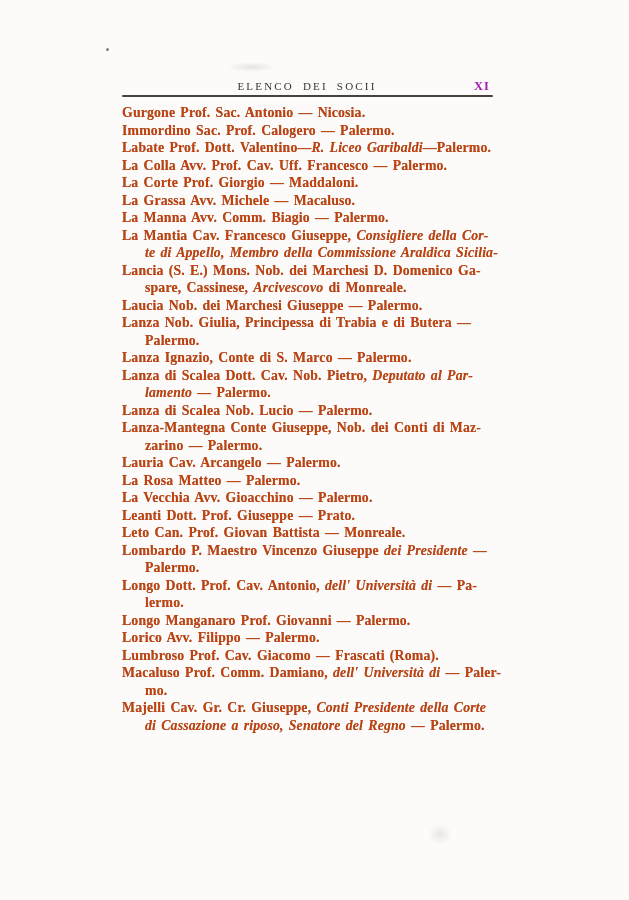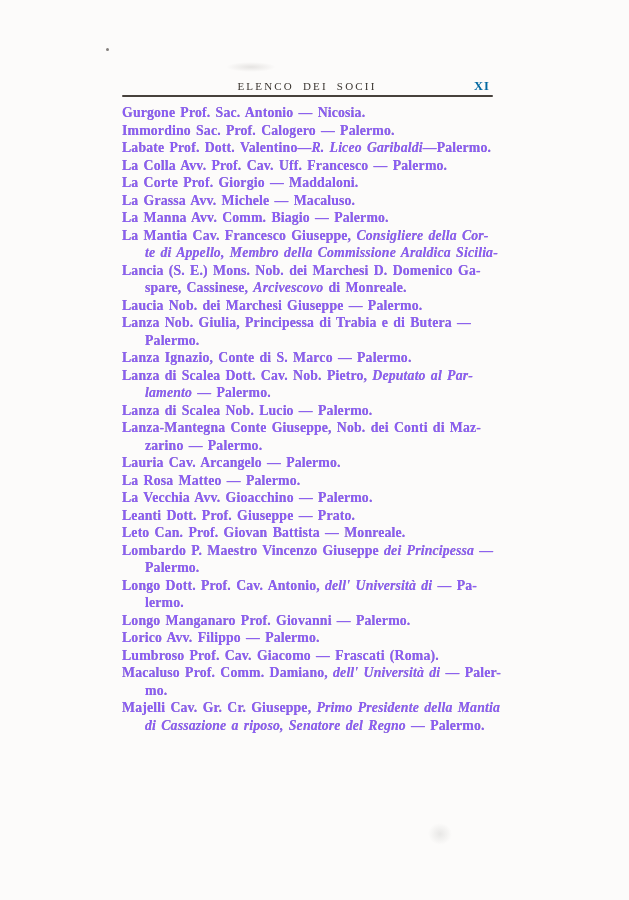--- a/index.html
+++ b/index.html
@@ -27,21 +27,21 @@
   }
   .page-number {
     position: absolute;
     top: 79px;
     left: 470px;
     width: 20px;
     text-align: right;
     font-size: 12.5px;
     font-weight: bold;
     letter-spacing: 1px;
-    color: #0369a1;
+    color: #a21caf;
   }
   .head-rule {
     position: absolute;
     left: 122px;
     top: 95px;
     width: 371px;
     height: 2px;
     background: #47413c;
     border-radius: 1px;
   }
@@ -53,21 +53,21 @@
     width: 400px;
   }
   .line {
     white-space: nowrap;
     height: 17.5px;
     line-height: 17.5px;
     font-size: 13.8px;
     font-weight: bold;
     word-spacing: 1.6px;
     letter-spacing: 0.15px;
-    color: #8b5cf6;
+    color: #c2410c;
     text-shadow: 0 0 0.4px rgba(43, 39, 36, 0.45);
   }
   .line.indent { padding-left: 23px; }
   .it { font-style: italic; }
   
   .speck {
     position: absolute;
     left: 106px;
     top: 48px;
     width: 3px;
@@ -127,27 +127,27 @@
       <div class="line"><span>Lanza di Scalea Dott. Cav. Nob. Pietro, </span><span class="it">Deputato al Par-</span></div>
       <div class="line indent"><span class="it">lamento</span><span> — Palermo.</span></div>
       <div class="line"><span>Lanza di Scalea Nob. Lucio — Palermo.</span></div>
       <div class="line"><span>Lanza-Mantegna Conte Giuseppe, Nob. dei Conti di Maz-</span></div>
       <div class="line indent"><span>zarino — Palermo.</span></div>
       <div class="line"><span>Lauria Cav. Arcangelo — Palermo.</span></div>
       <div class="line"><span>La Rosa Matteo — Palermo.</span></div>
       <div class="line"><span>La Vecchia Avv. Gioacchino — Palermo.</span></div>
       <div class="line"><span>Leanti Dott. Prof. Giuseppe — Prato.</span></div>
       <div class="line"><span>Leto Can. Prof. Giovan Battista — Monreale.</span></div>
-      <div class="line"><span>Lombardo P. Maestro Vincenzo Giuseppe </span><span class="it">dei Principessa</span><span> —</span></div>
+      <div class="line"><span>Lombardo P. Maestro Vincenzo Giuseppe </span><span class="it">dei Presidente</span><span> —</span></div>
       <div class="line indent"><span>Palermo.</span></div>
       <div class="line"><span>Longo Dott. Prof. Cav. Antonio, </span><span class="it">dell' Università di</span><span> — Pa-</span></div>
       <div class="line indent"><span>lermo.</span></div>
       <div class="line"><span>Longo Manganaro Prof. Giovanni — Palermo.</span></div>
       <div class="line"><span>Lorico Avv. Filippo — Palermo.</span></div>
       <div class="line"><span>Lumbroso Prof. Cav. Giacomo — Frascati (Roma).</span></div>
       <div class="line"><span>Macaluso Prof. Comm. Damiano, </span><span class="it">dell' Università di</span><span> — Paler-</span></div>
       <div class="line indent"><span>mo.</span></div>
-      <div class="line"><span>Majelli Cav. Gr. Cr. Giuseppe, </span><span class="it">Primo Presidente della Mantia</span></div>
+      <div class="line"><span>Majelli Cav. Gr. Cr. Giuseppe, </span><span class="it">Conti Presidente della Corte</span></div>
       <div class="line indent"><span class="it">di Cassazione a riposo, Senatore del Regno</span><span> — Palermo.</span></div>
     </div>
 
   <div class="smudge-bottom"></div>
 </div>
 
 </body></html>

